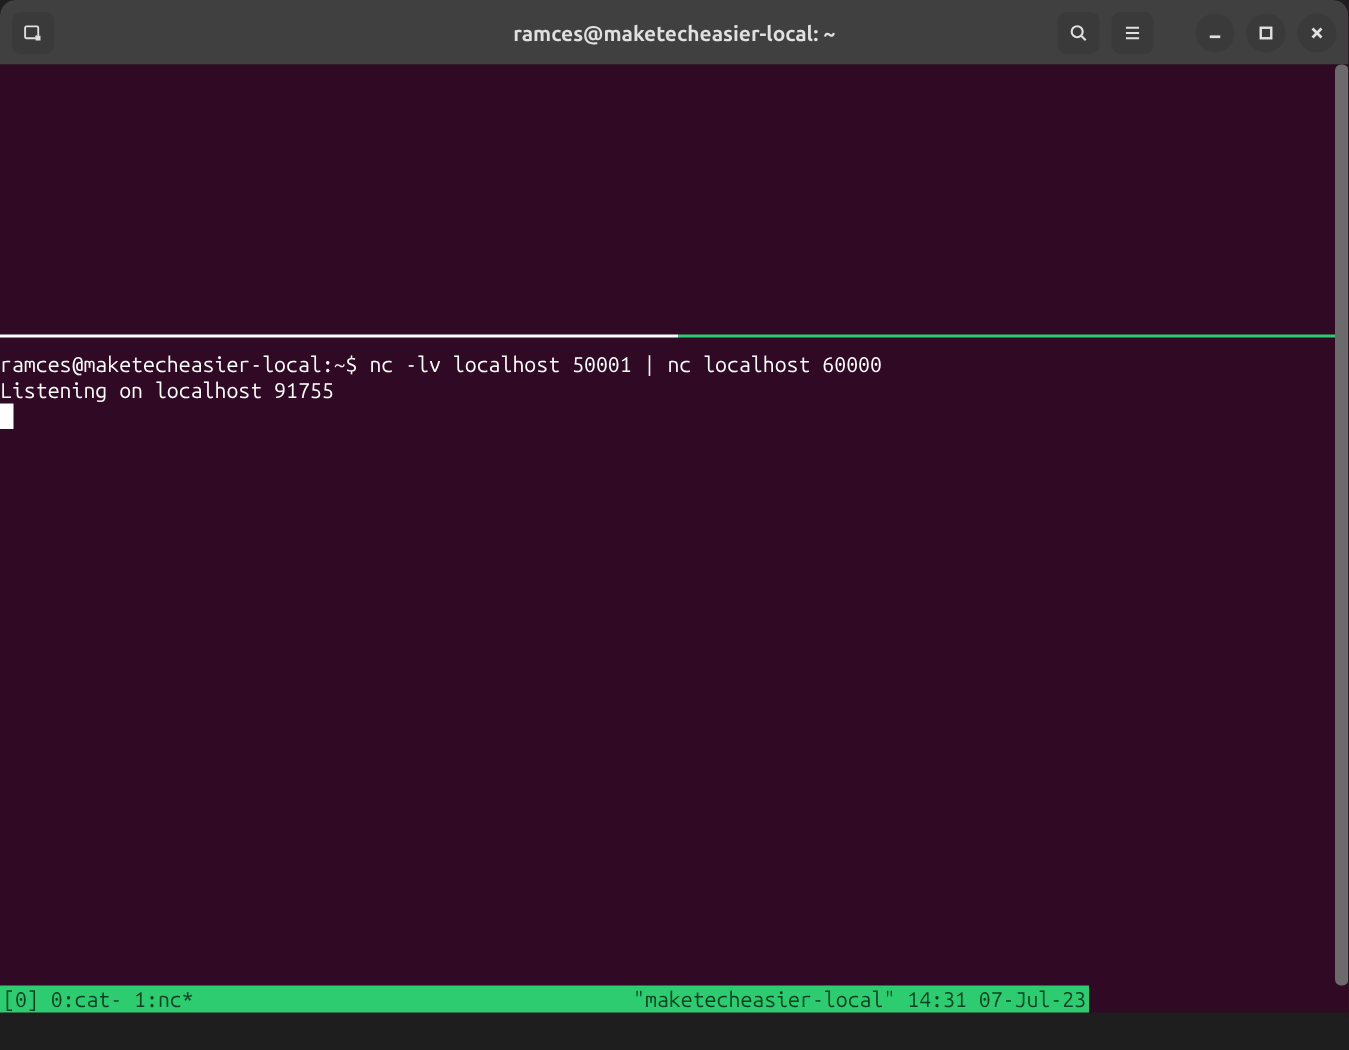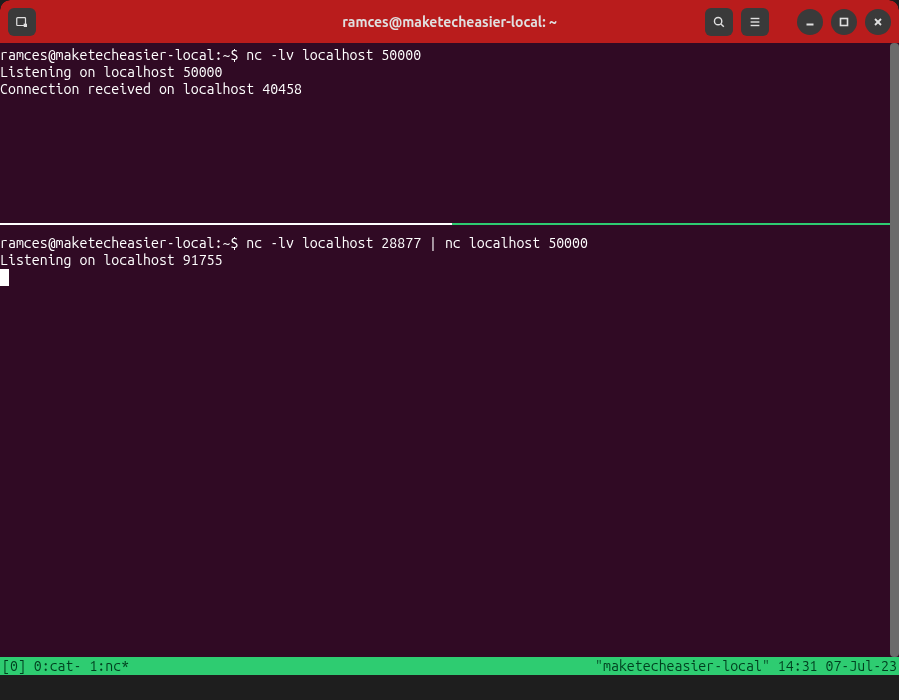--- a/index.html
+++ b/index.html
@@ -10,21 +10,21 @@
     body {
       width: 899px;
       height: 700px;
       background: #1e1e1e;
       font-family: "Ubuntu Mono", "DejaVu Sans Mono", "Courier New", monospace;
       overflow: hidden;
       border-radius: 10px;
     }
     .titlebar {
       height: 43px;
-      background: #b91c1c;
+      background: #404040;
       display: flex;
       align-items: center;
       padding: 0 8px;
       position: relative;
       border-radius: 10px 10px 0 0;
     }
     .titlebar-left {
       display: flex;
       align-items: center;
     }
@@ -129,21 +129,21 @@
       display: inline-block;
       width: 8.5px;
       height: 17px;
       background: #ffffff;
       vertical-align: bottom;
     }
     .statusbar {
       position: absolute;
       left: 0;
       bottom: 0;
-      width: 899px;
+      width: 726px;
       height: 18px;
       background: #2ecc71;
       color: #003f1f;
       font-size: 14.2px;
       line-height: 18px;
       display: flex;
       justify-content: space-between;
       padding: 0 2px;
     }
     .scrollbar {
@@ -216,30 +216,27 @@
         <svg viewBox="0 0 12 12" width="12" height="12">
           <line x1="3" y1="3" x2="9" y2="9" stroke-width="1.8"></line>
           <line x1="9" y1="3" x2="3" y2="9" stroke-width="1.8"></line>
         </svg>
       </div>
     </div>
   </div>
 
   <div class="terminal">
 
-    <div class="pane pane-top"><span class="prompt">ramces@maketecheasier-local:~$ </span><span class="cmd">nc -lv localhost 50000</span>
-<span class="out">Listening on localhost 50000</span>
-<span class="out">Connection received on localhost 40458</span></div>
 
     <div class="divider">
       <div class="seg-white" style="width:452px"></div>
       <div class="seg-green" style="width:438px"></div>
     </div>
 
-    <div class="pane pane-bottom"><span class="prompt">ramces@maketecheasier-local:~$ </span><span class="cmd">nc -lv localhost 28877 | nc localhost 50000</span>
+    <div class="pane pane-bottom"><span class="prompt">ramces@maketecheasier-local:~$ </span><span class="cmd">nc -lv localhost 50001 | nc localhost 60000</span>
 <span class="out">Listening on localhost 91755</span>
 <span class="cursor"></span></div>
 
     <div class="statusbar">
       <span>[0] 0:cat- 1:nc*</span>
       <span>"maketecheasier-local" 14:31 07-Jul-23</span>
     </div>
 
     <div class="scrollbar">
       <div class="scrollbar-thumb"></div>

